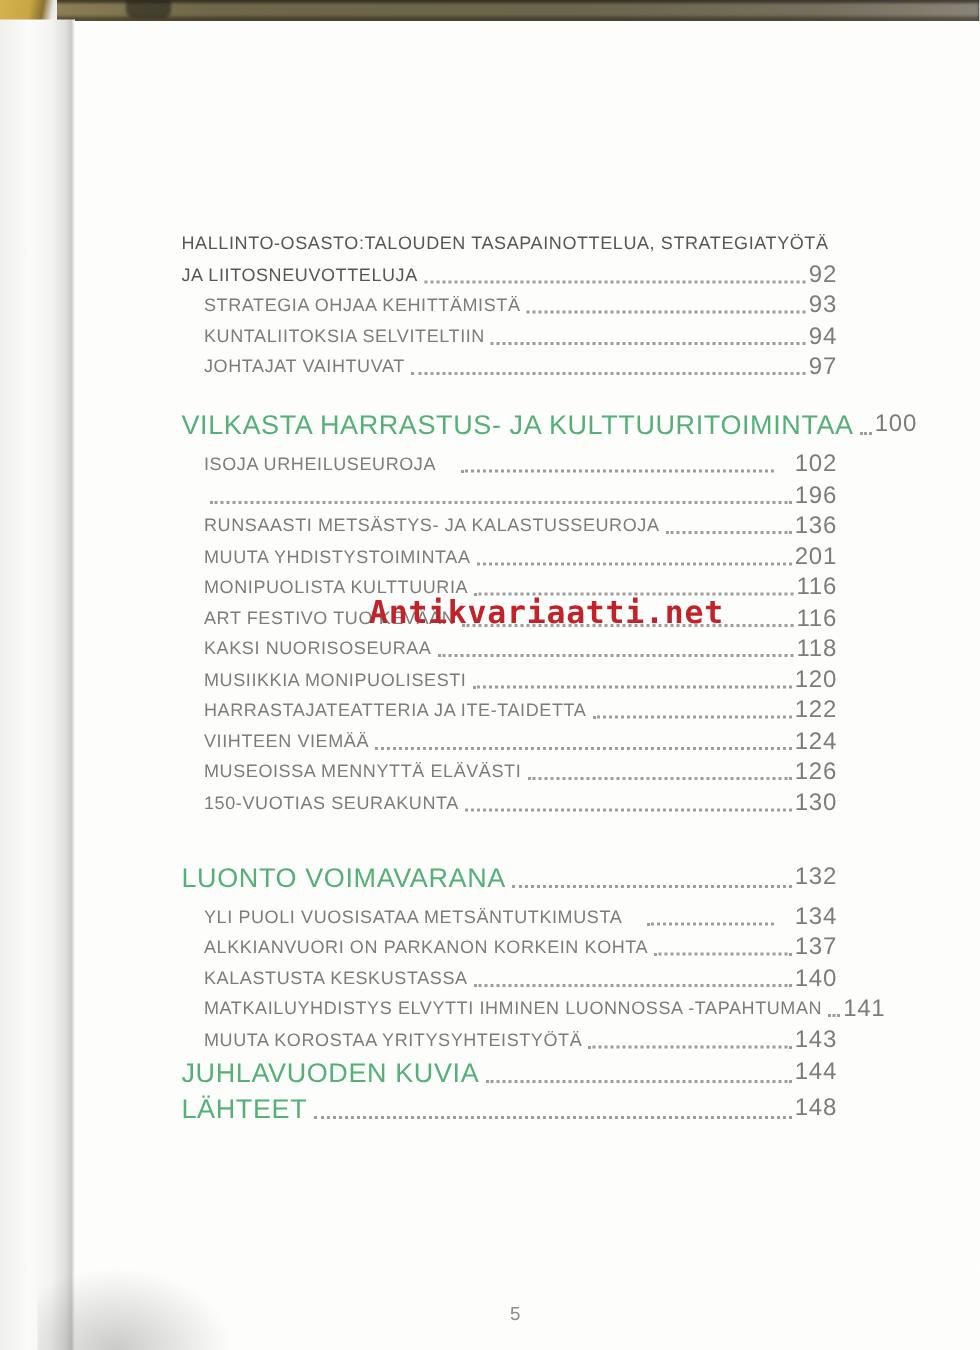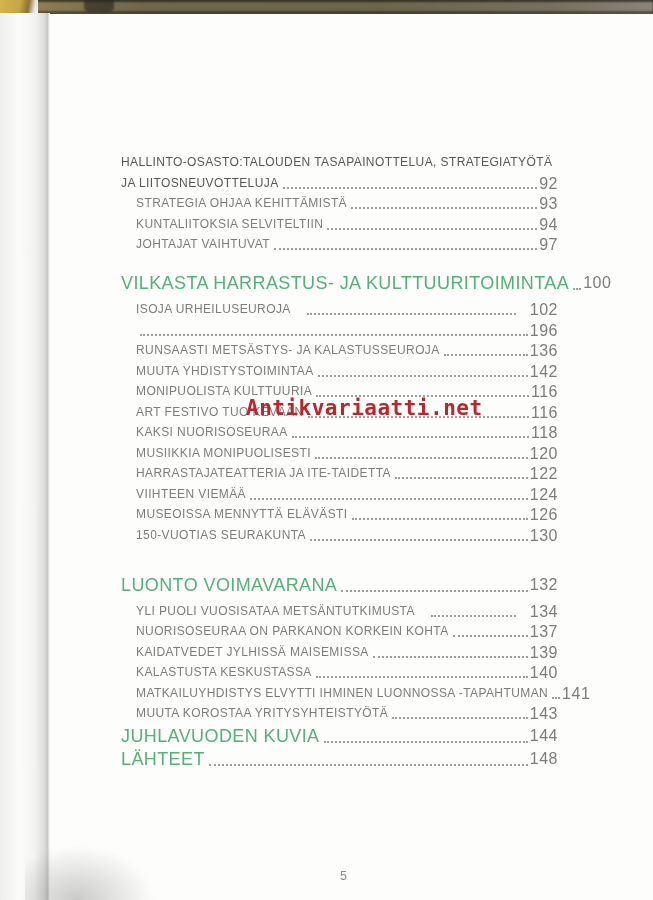--- a/index.html
+++ b/index.html
@@ -153,21 +153,21 @@
           <span class="pg">196</span>
         </div>
         <div class="row entry">
           <span class="lbl">RUNSAASTI METSÄSTYS- JA KALASTUSSEUROJA</span>
           <span class="leader"></span>
           <span class="pg">136</span>
         </div>
         <div class="row entry">
           <span class="lbl">MUUTA YHDISTYSTOIMINTAA</span>
           <span class="leader"></span>
-          <span class="pg">142</span>
+          <span class="pg">201</span>
         </div>
         <div class="row entry">
           <span class="lbl">MONIPUOLISTA KULTTUURIA</span>
           <span class="leader"></span>
           <span class="pg">116</span>
         </div>
         <div class="row entry">
           <span class="lbl">ART FESTIVO TUO KEVÄÄN</span>
           <span class="leader"></span>
           <span class="pg">116</span>
@@ -208,28 +208,23 @@
           <span class="lbl">LUONTO VOIMAVARANA</span>
           <span class="leader"></span>
           <span class="pg">132</span>
         </div>
         <div class="row entry">
           <span class="lbl">YLI PUOLI VUOSISATAA METSÄNTUTKIMUSTA</span>
           <span class="leader"></span>
           <span class="pg">134</span>
         </div>
         <div class="row entry">
-          <span class="lbl">NUORISOSEURAA ON PARKANON KORKEIN KOHTA</span>
+          <span class="lbl">ALKKIANVUORI ON PARKANON KORKEIN KOHTA</span>
           <span class="leader"></span>
           <span class="pg">137</span>
-        </div>
-        <div class="row entry">
-          <span class="lbl">KAIDATVEDET JYLHISSÄ MAISEMISSA</span>
-          <span class="leader"></span>
-          <span class="pg">139</span>
         </div>
         <div class="row entry">
           <span class="lbl">KALASTUSTA KESKUSTASSA</span>
           <span class="leader"></span>
           <span class="pg">140</span>
         </div>
         <div class="row entry">
           <span class="lbl">MATKAILUYHDISTYS ELVYTTI IHMINEN LUONNOSSA -TAPAHTUMAN</span>
           <span class="leader"></span>
           <span class="pg">141</span>

